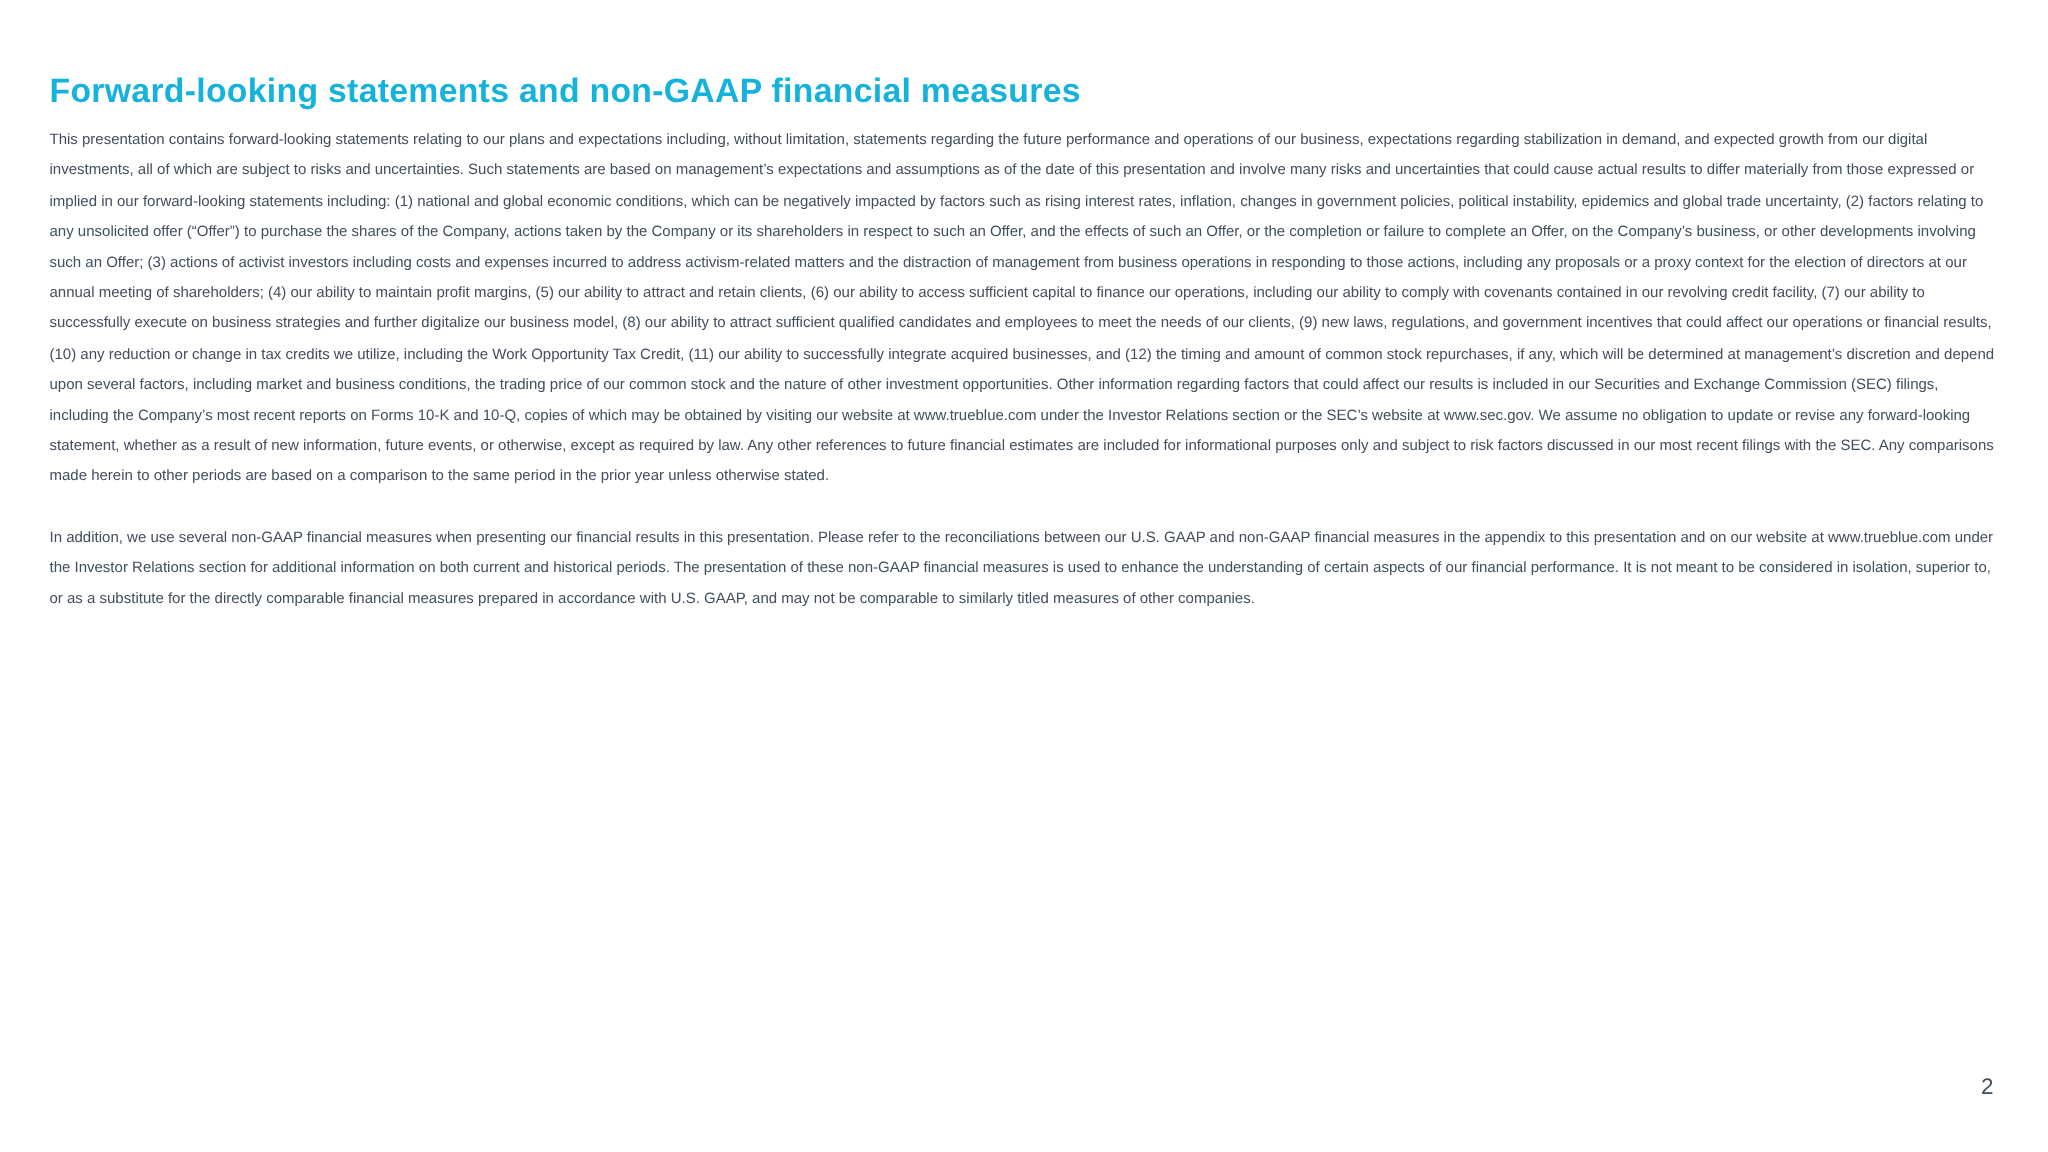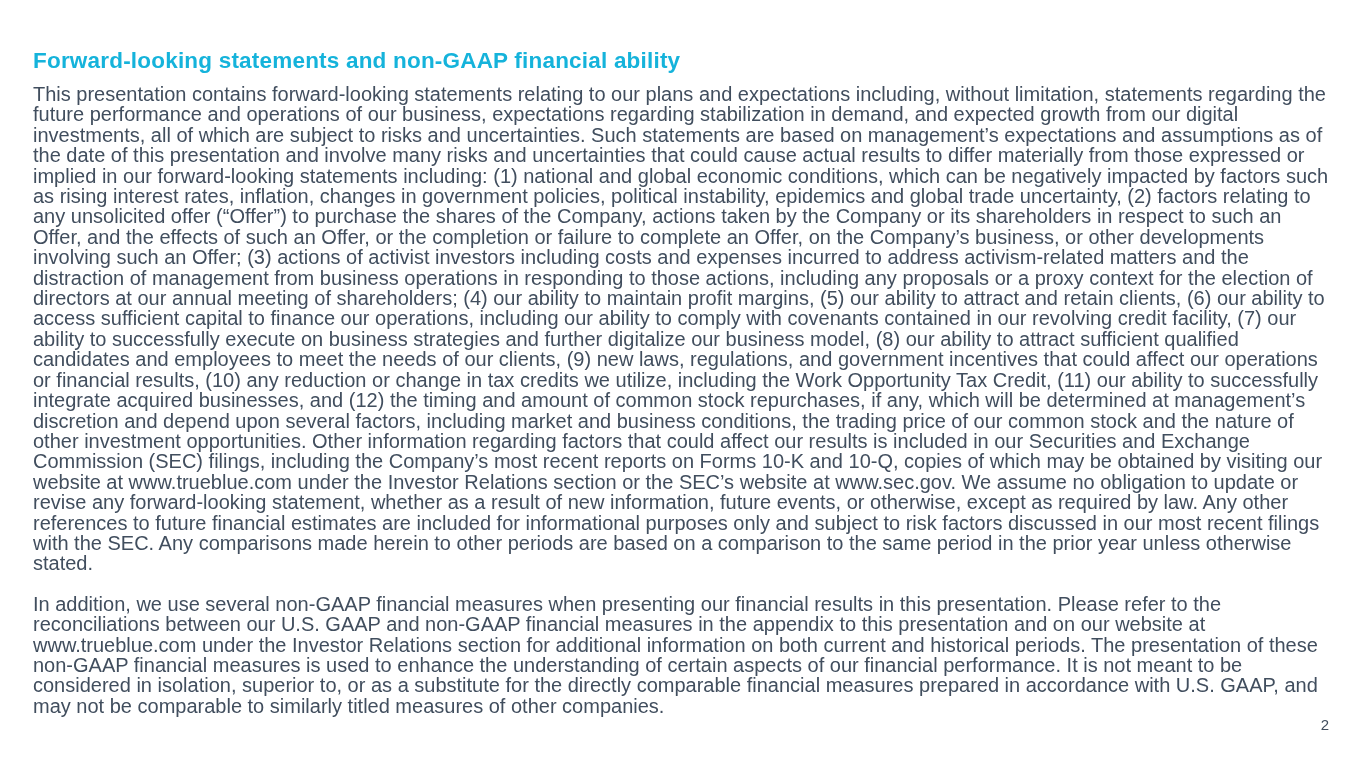--- a/index.html
+++ b/index.html
@@ -23,41 +23,41 @@
     font-weight: 700;
     letter-spacing: 0.2px;
     color: #15b3db;
     white-space: nowrap;
   }
   .body-text {
     position: absolute;
     left: 33px;
     top: 84px;
     width: 1301px;
-    font-size: 20px;
+    font-size: 10px;
     line-height: 20.4px;
     color: #414e5e;
     text-align: left;
   }
   .body-text p {
     margin: 0 0 20px 0;
   }
   .page-number {
     position: absolute;
     right: 36px;
     top: 716px;
     font-size: 15px;
     color: #414e5e;
   }
 </style>
 </head>
 <body>
 
 <div class="slide">
-  <h1 class="slide-title">Forward-looking statements and non-GAAP financial ability</h1>
+  <h1 class="slide-title">Forward-looking statements and non-GAAP financial measures</h1>
 
   <div class="body-text">
     <p>This presentation contains forward-looking statements relating to our plans and expectations including, without limitation, statements regarding the future performance and operations of our business, expectations regarding stabilization in demand, and expected growth from our digital investments, all of which are subject to risks and uncertainties. Such statements are based on management’s expectations and assumptions as of the date of this presentation and involve many risks and uncertainties that could cause actual results to differ materially from those expressed or implied in our forward-looking statements including: (1) national and global economic conditions, which can be negatively impacted by factors such as rising interest rates, inflation, changes in government policies, political instability, epidemics and global trade uncertainty, (2) factors relating to any unsolicited offer (“Offer”) to purchase the shares of the Company, actions taken by the Company or its shareholders in respect to such an Offer, and the effects of such an Offer, or the completion or failure to complete an Offer, on the Company’s business, or other developments involving such an Offer; (3) actions of activist investors including costs and expenses incurred to address activism-related matters and the distraction of management from business operations in responding to those actions, including any proposals or a proxy context for the election of directors at our annual meeting of shareholders; (4) our ability to maintain profit margins, (5) our ability to attract and retain clients, (6) our ability to access sufficient capital to finance our operations, including our ability to comply with covenants contained in our revolving credit facility, (7) our ability to successfully execute on business strategies and further digitalize our business model, (8) our ability to attract sufficient qualified candidates and employees to meet the needs of our clients, (9) new laws, regulations, and government incentives that could affect our operations or financial results, (10) any reduction or change in tax credits we utilize, including the Work Opportunity Tax Credit, (11) our ability to successfully integrate acquired businesses, and (12) the timing and amount of common stock repurchases, if any, which will be determined at management’s discretion and depend upon several factors, including market and business conditions, the trading price of our common stock and the nature of other investment opportunities. Other information regarding factors that could affect our results is included in our Securities and Exchange Commission (SEC) filings, including the Company’s most recent reports on Forms 10-K and 10-Q, copies of which may be obtained by visiting our website at www.trueblue.com under the Investor Relations section or the SEC’s website at www.sec.gov. We assume no obligation to update or revise any forward-looking statement, whether as a result of new information, future events, or otherwise, except as required by law. Any other references to future financial estimates are included for informational purposes only and subject to risk factors discussed in our most recent filings with the SEC. Any comparisons made herein to other periods are based on a comparison to the same period in the prior year unless otherwise stated.</p>
     <p>In addition, we use several non-GAAP financial measures when presenting our financial results in this presentation. Please refer to the reconciliations between our U.S. GAAP and non-GAAP financial measures in the appendix to this presentation and on our website at www.trueblue.com under the Investor Relations section for additional information on both current and historical periods. The presentation of these non-GAAP financial measures is used to enhance the understanding of certain aspects of our financial performance. It is not meant to be considered in isolation, superior to, or as a substitute for the directly comparable financial measures prepared in accordance with U.S. GAAP, and may not be comparable to similarly titled measures of other companies.</p>
   </div>
 
   <div class="page-number">2</div>
 </div>
 
 </body></html>

